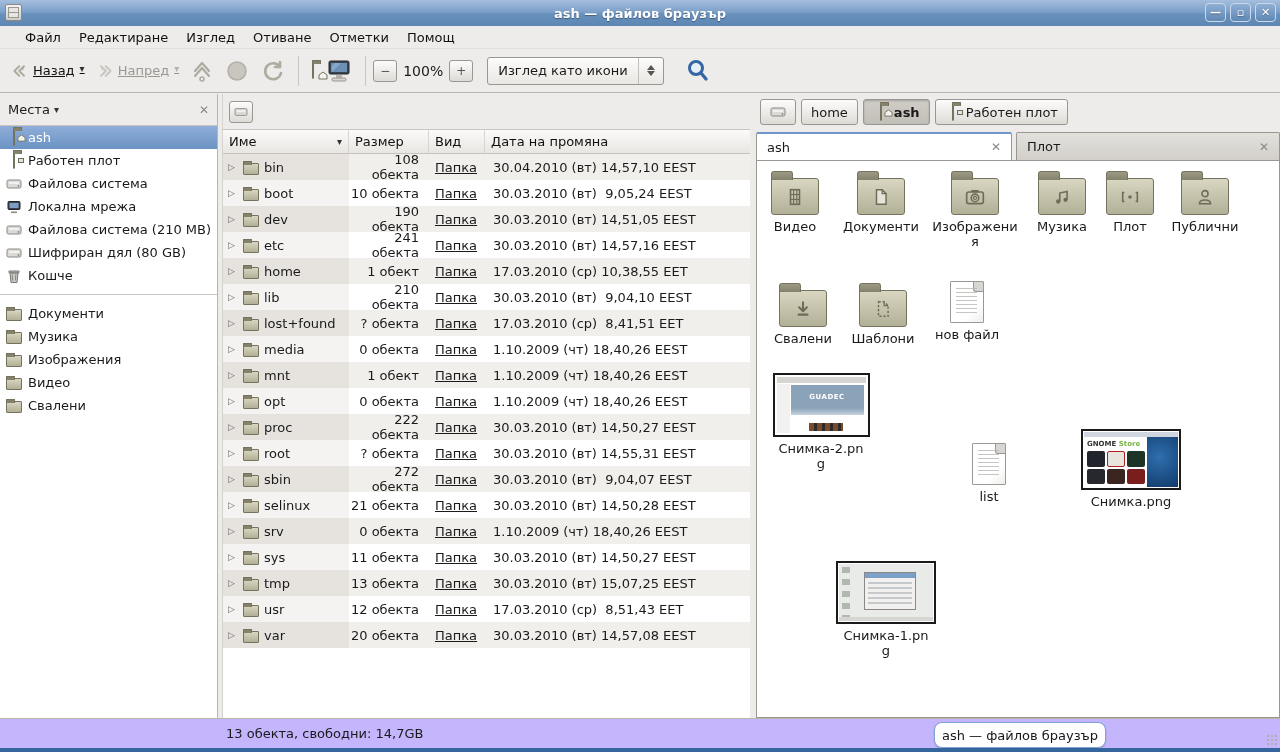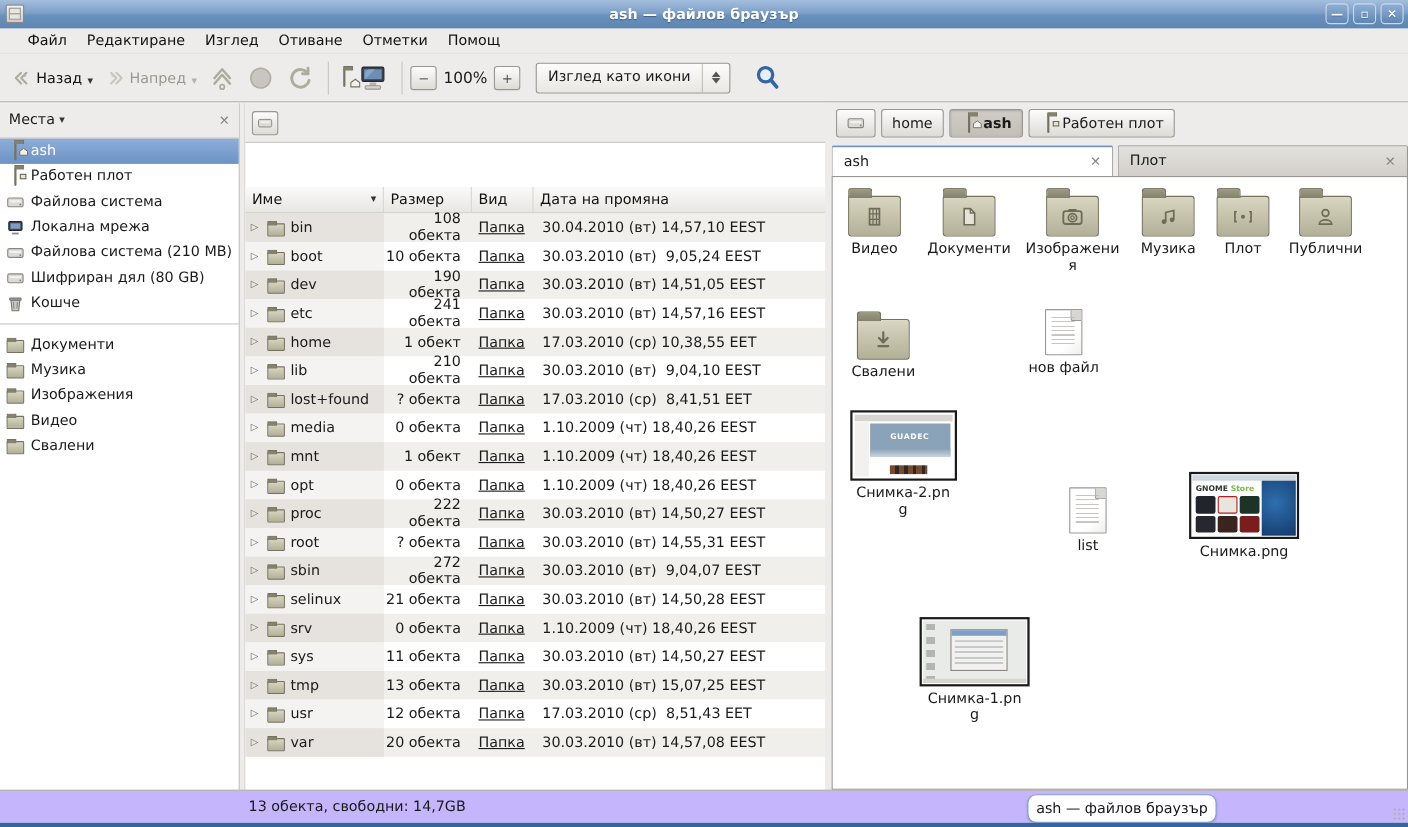--- a/index.html
+++ b/index.html
@@ -24,21 +24,21 @@
     text-align:center; font-weight:bold; text-shadow:0 1px 1px rgba(0,0,0,.3); }
 
   
   .menubar { position:absolute; left:0; top:26px; width:100%; height:23px; background:#edecea;
     display:flex; align-items:center; padding-left:16px; gap:0; border-bottom:1px solid #e3e1de; }
   .menu-item { padding:3px 9px; color:#111; }
 
   
   .toolbar { position:absolute; left:0; top:49px; width:100%; height:44px; background:#edecea;
     border-bottom:1px solid #b8b5b1; display:flex; align-items:center; padding-left:6px; }
-  .tb-btn { display:flex; align-items:flex-end; gap:5px; padding:5px 6px; border-radius:3px; color:#111; }
+  .tb-btn { display:flex; align-items:flex-start; gap:5px; padding:5px 6px; border-radius:3px; color:#111;text-decoration:underline; }
   .tb-btn.disabled { color:#9b9892; }
   .tb-sep { width:1px; height:30px; background:#c9c6c1; margin:0 7px; }
   .small-frame-btn { width:24px; height:22px; border:1px solid #9a9792; border-radius:3px;
     background:linear-gradient(#fcfcfb,#dedbd6); display:flex; align-items:center; justify-content:center;
     font-size:12px; color:#555; }
   .zoom-label { margin:0 6px; font-size:14px; }
   .combo { margin-left:14px; height:28px; border:1px solid #9a9792; border-radius:3px;
     background:linear-gradient(#fcfcfb,#e9e7e3); display:flex; align-items:center; }
   .combo .combo-text { padding:0 10px; min-width:150px; }
   .combo .combo-sep { width:1px; height:26px; background:#c2bfba; }
@@ -56,21 +56,21 @@
   .side-item { height:23px; display:flex; align-items:center; gap:6px; padding-left:6px; }
   .side-item.selected { background:linear-gradient(#8fadd8,#6b93c4); color:#fff; }
   .side-sep { height:8px; border-bottom:1px solid #c9c6c1; margin-bottom:7px; }
 
   .midpane { position:absolute; left:222px; top:94px; width:528px; bottom:34px; background:#fff; border-left:1px solid #d6d3cf; }
   .mid-top { height:36px; background:#edecea; border-bottom:1px solid #c9c6c1; display:flex; align-items:center; padding-left:6px; }
   .splitter-l { position:absolute; left:218px; top:94px; width:4px; bottom:34px; background:#edecea; }
   .splitter-r { position:absolute; left:750px; top:94px; width:6px; bottom:34px; background:#edecea; }
 
   
-  .tree-head { display:flex; height:24px; background:linear-gradient(#fbfaf9,#e8e6e2); border-bottom:1px solid #c6c3be;margin-top:40px; }
+  .tree-head { display:flex; height:24px; background:linear-gradient(#fbfaf9,#e8e6e2); border-bottom:1px solid #c6c3be; }
   .th { display:flex; align-items:center; padding:0 6px; border-right:1px solid #d8d5d0; color:#111; }
   .th-name { width:126px; justify-content:space-between; }
   .th-size { width:80px; }
   .th-kind { width:56px; }
   .th-date { flex:1; border-right:none; }
   .tree-row { display:flex; height:26px; align-items:center; }
   .tree-row:nth-child(odd) { background:#f1efec; }
   .tree-row:nth-child(even) { background:#ffffff; }
   .cell-name { width:126px; height:100%; display:flex; align-items:center; gap:5px; padding-left:5px; background:rgba(60,50,20,.06); }
   .cell-size { width:80px; text-align:right; padding-right:10px; }
@@ -684,20 +684,29 @@
         </div>
         <div class="citem" style="left:6px;top:120px;width:80px">
           <span class="folder-big">
             <svg width="18" height="18" viewBox="0 0 16 16">
               <path d="M8 2 v7 M4.5 6.5 L8 10 l3.5-3.5" fill="none" stroke="#6e6c58" stroke-width="1.8" stroke-linecap="round" stroke-linejoin="round"></path>
               <line x1="4" y1="13" x2="12" y2="13" stroke="#6e6c58" stroke-width="1.8" stroke-linecap="round"></line>
             </svg>
           </span>
           <span class="clabel">Свалени</span>
         </div>
+        <div class="citem" style="left:86px;top:120px;width:80px">
+          <span class="folder-big">
+            <svg width="18" height="18" viewBox="0 0 16 16">
+              <path d="M4 1.5 h5 l3.5 3.5 v9.5 H4 z" fill="none" stroke="#6e6c58" stroke-width="1.3" stroke-dasharray="2 1.6"></path>
+              <path d="M9 1.5 v3.5 h3.5" fill="none" stroke="#6e6c58" stroke-width="1.1"></path>
+            </svg>
+          </span>
+          <span class="clabel">Шаблони</span>
+        </div>
         <div class="citem" style="left:166px;top:120px;width:88px">
           <span class="page-big">
             <span class="lines"></span>
           </span>
           <span class="clabel">нов файл</span>
         </div>
         <div class="citem" style="left:12px;top:212px;width:104px">
           <span class="thumb thumb-guadec">
             <span class="tg-bar"></span>
             <span class="tg-side"></span>

